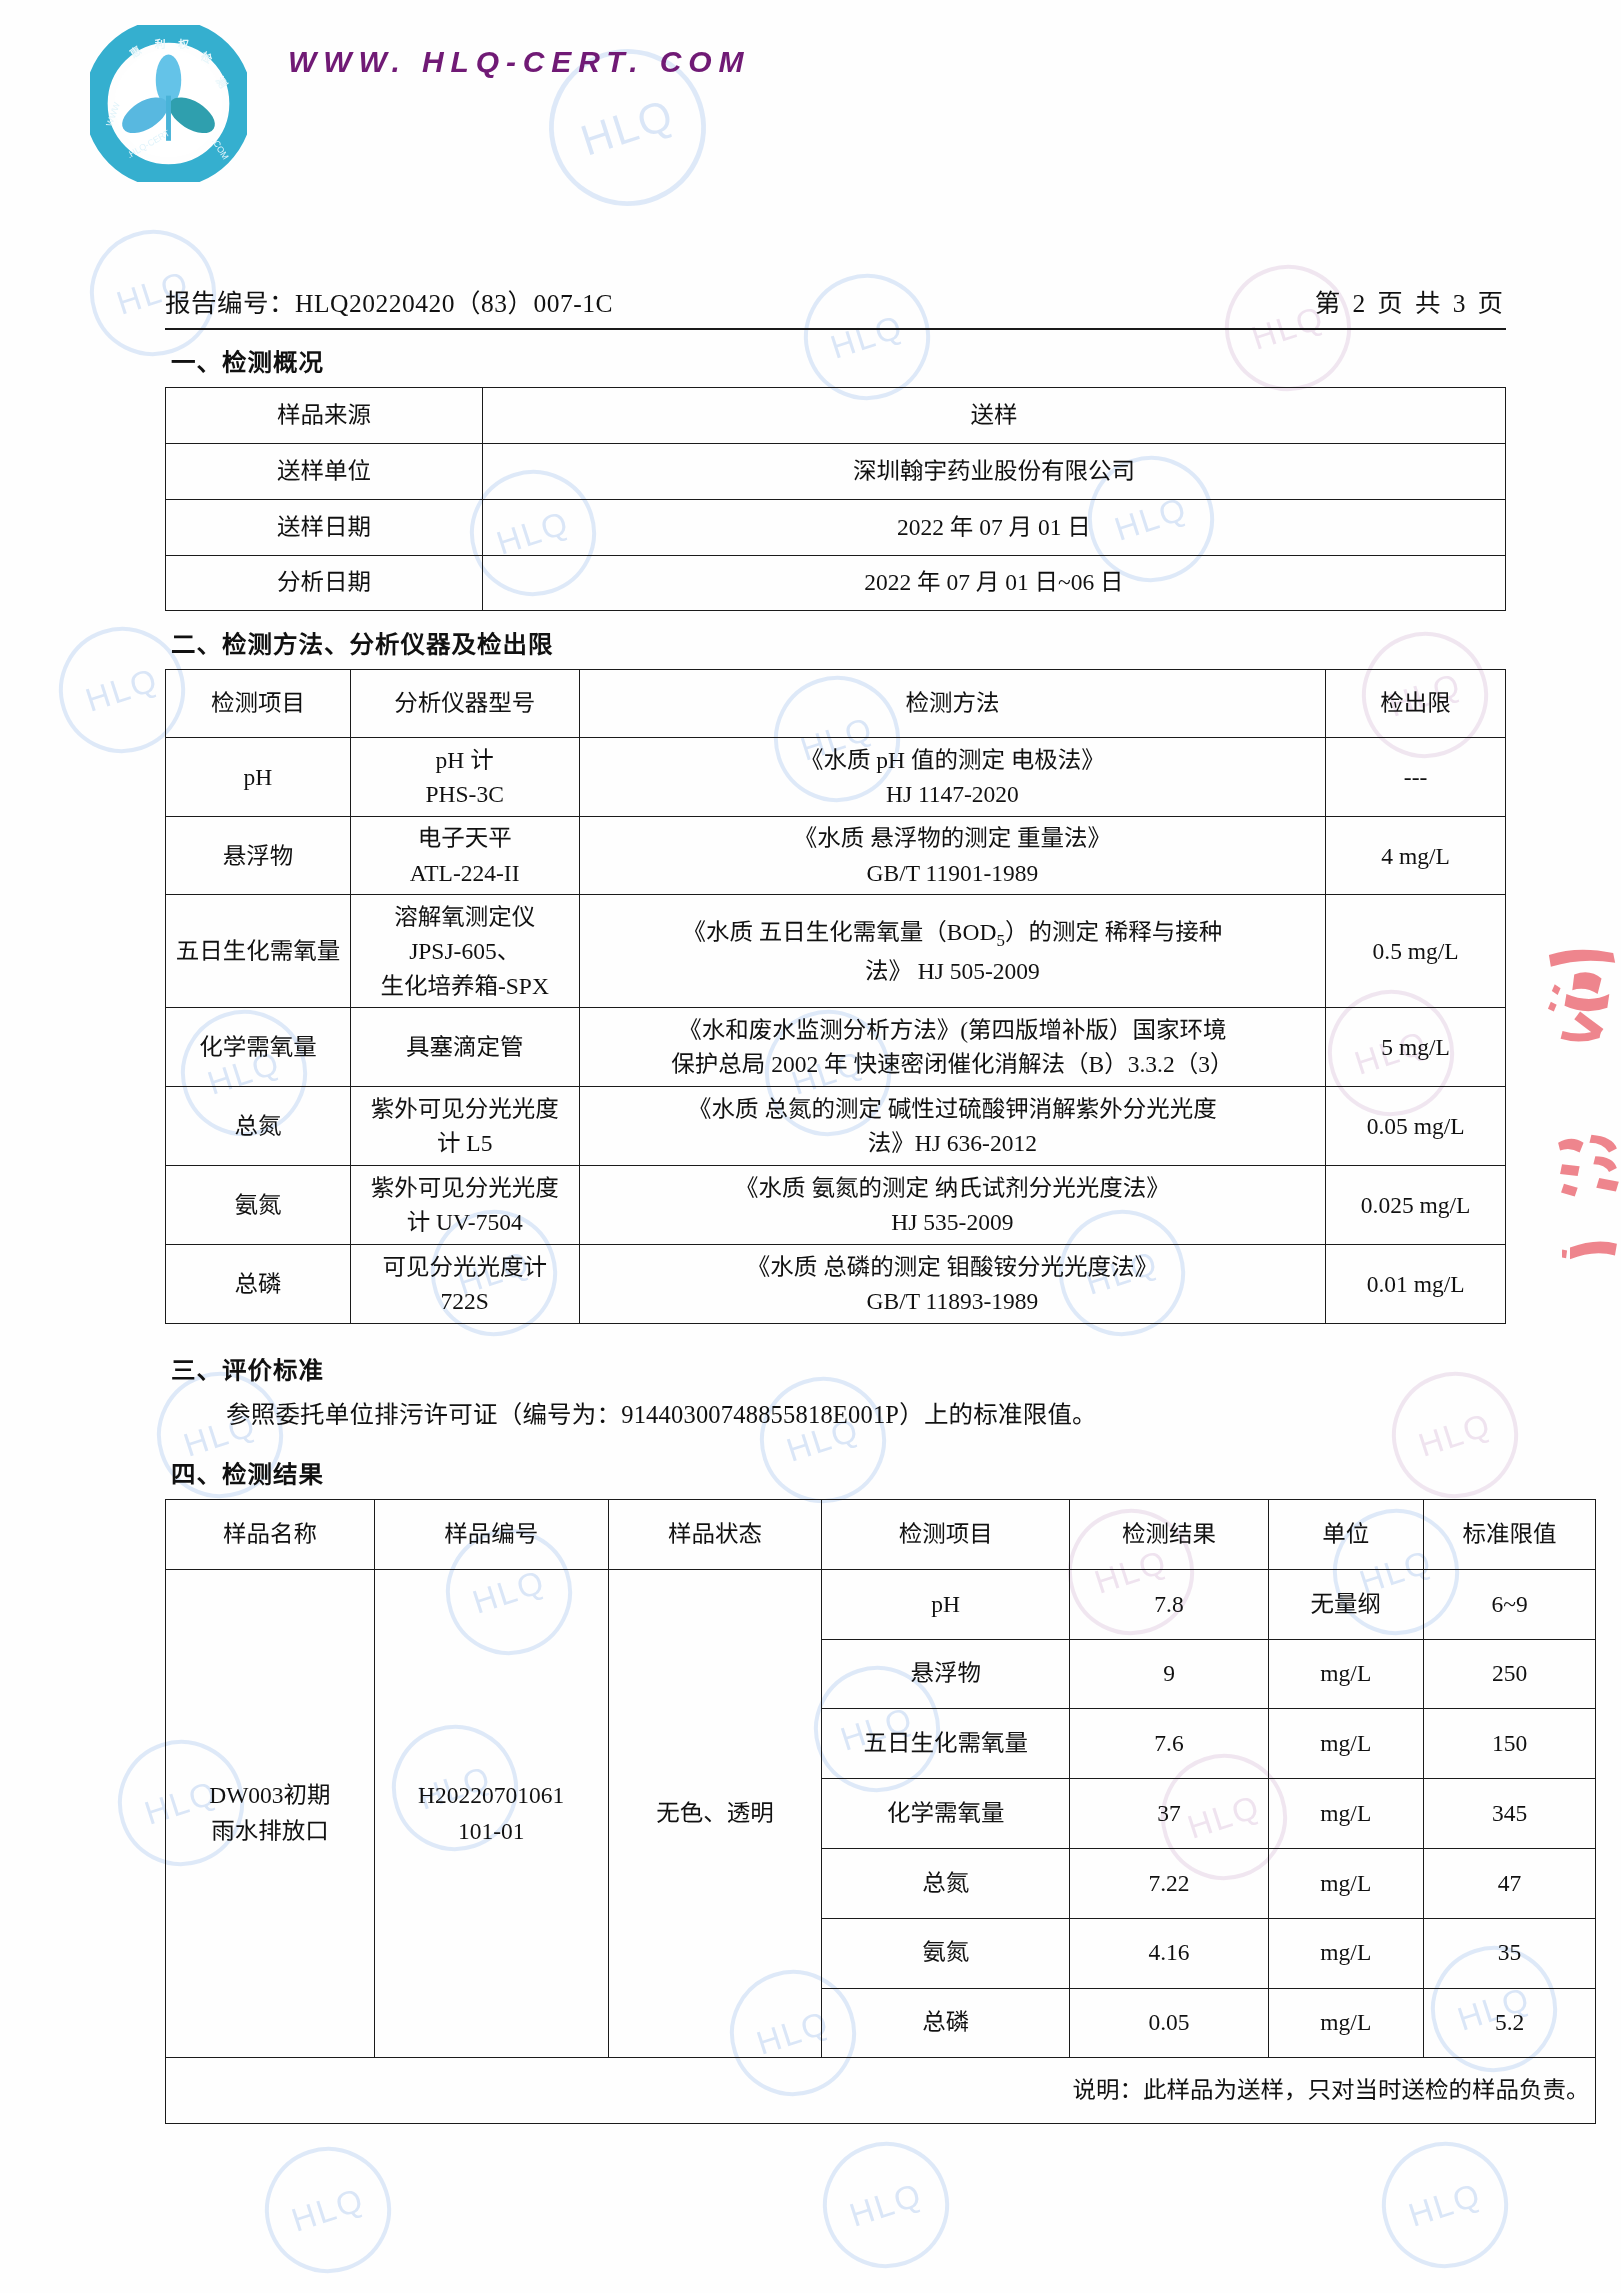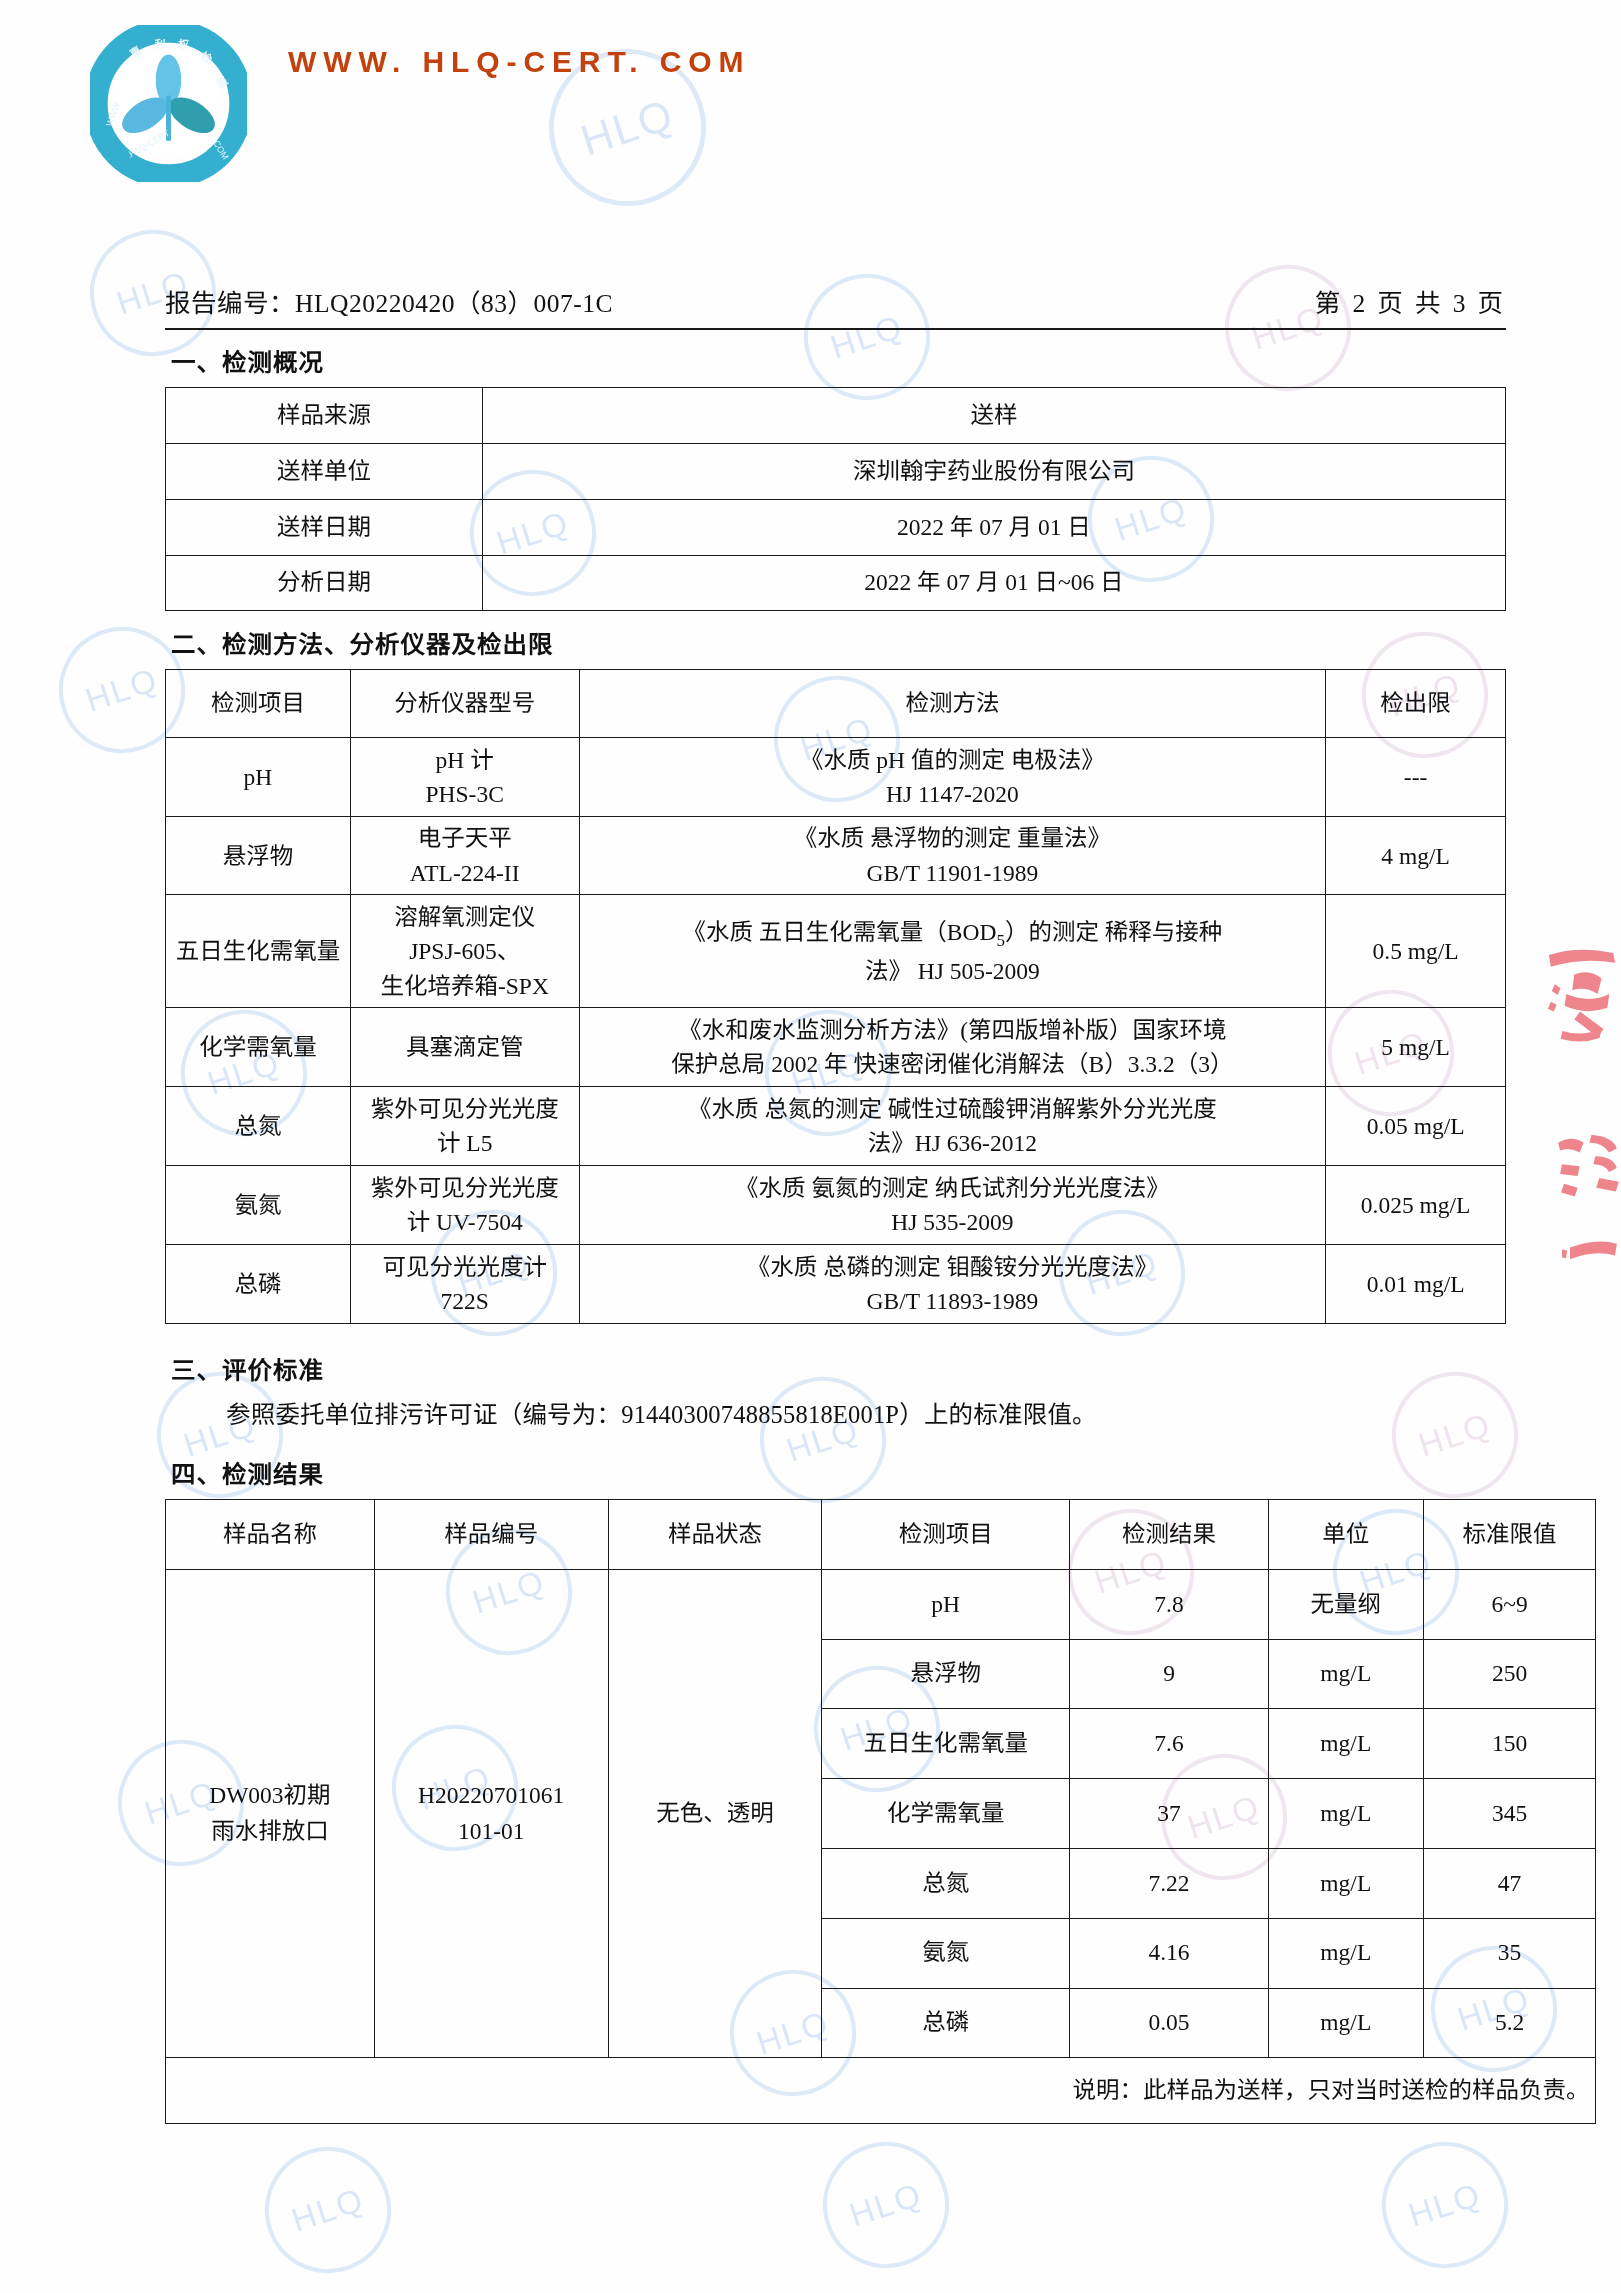--- a/index.html
+++ b/index.html
@@ -77,23 +77,24 @@
     color: #5ec8ef;
     letter-spacing: 2.9px;
     line-height: 1.12;
     white-space: nowrap;
   }
   .company-url {
     margin-top: 15.7px;
     font-family: "Liberation Sans", "DejaVu Sans", sans-serif;
     font-size: 30px;
     font-weight: bold;
-    color: #c2410c;
+    color: #701a75;
     letter-spacing: 6.9px;
     white-space: nowrap;
+    font-style: italic;
   }
 
   
   .content {
     position: absolute;
     left: 165px;
     top: 282px;
     width: 1341px;
     z-index: 2;
   }

